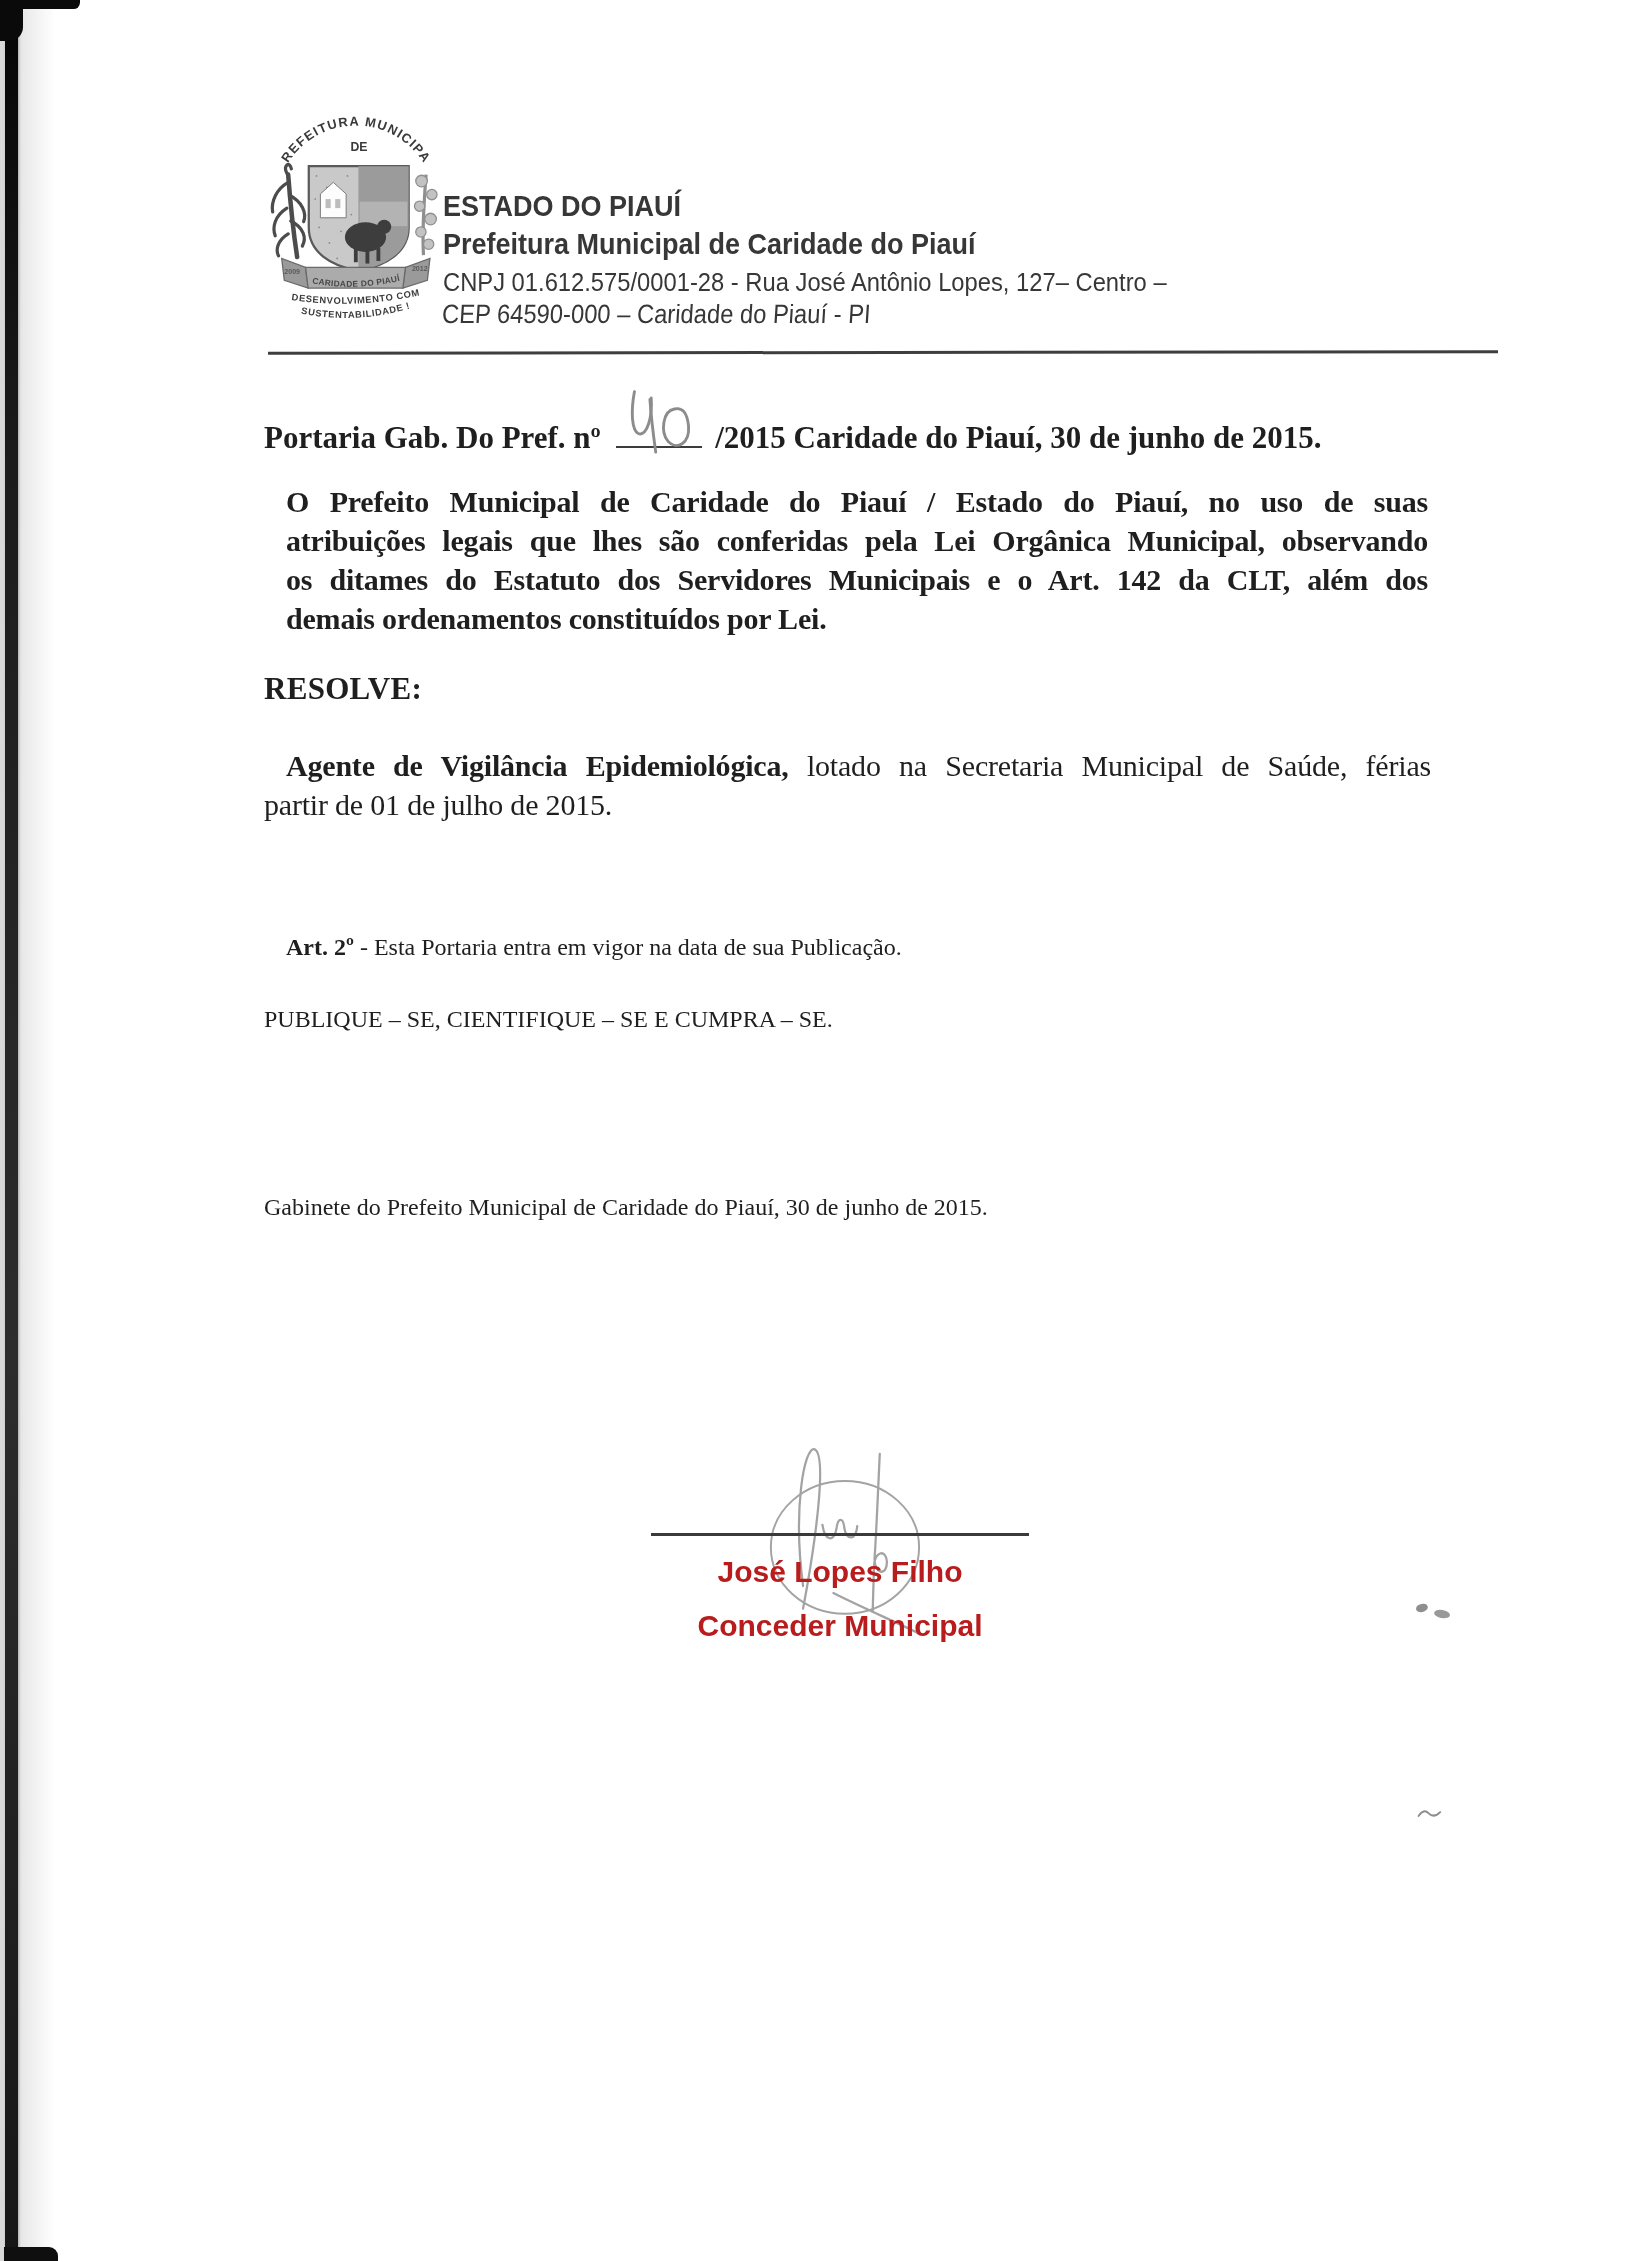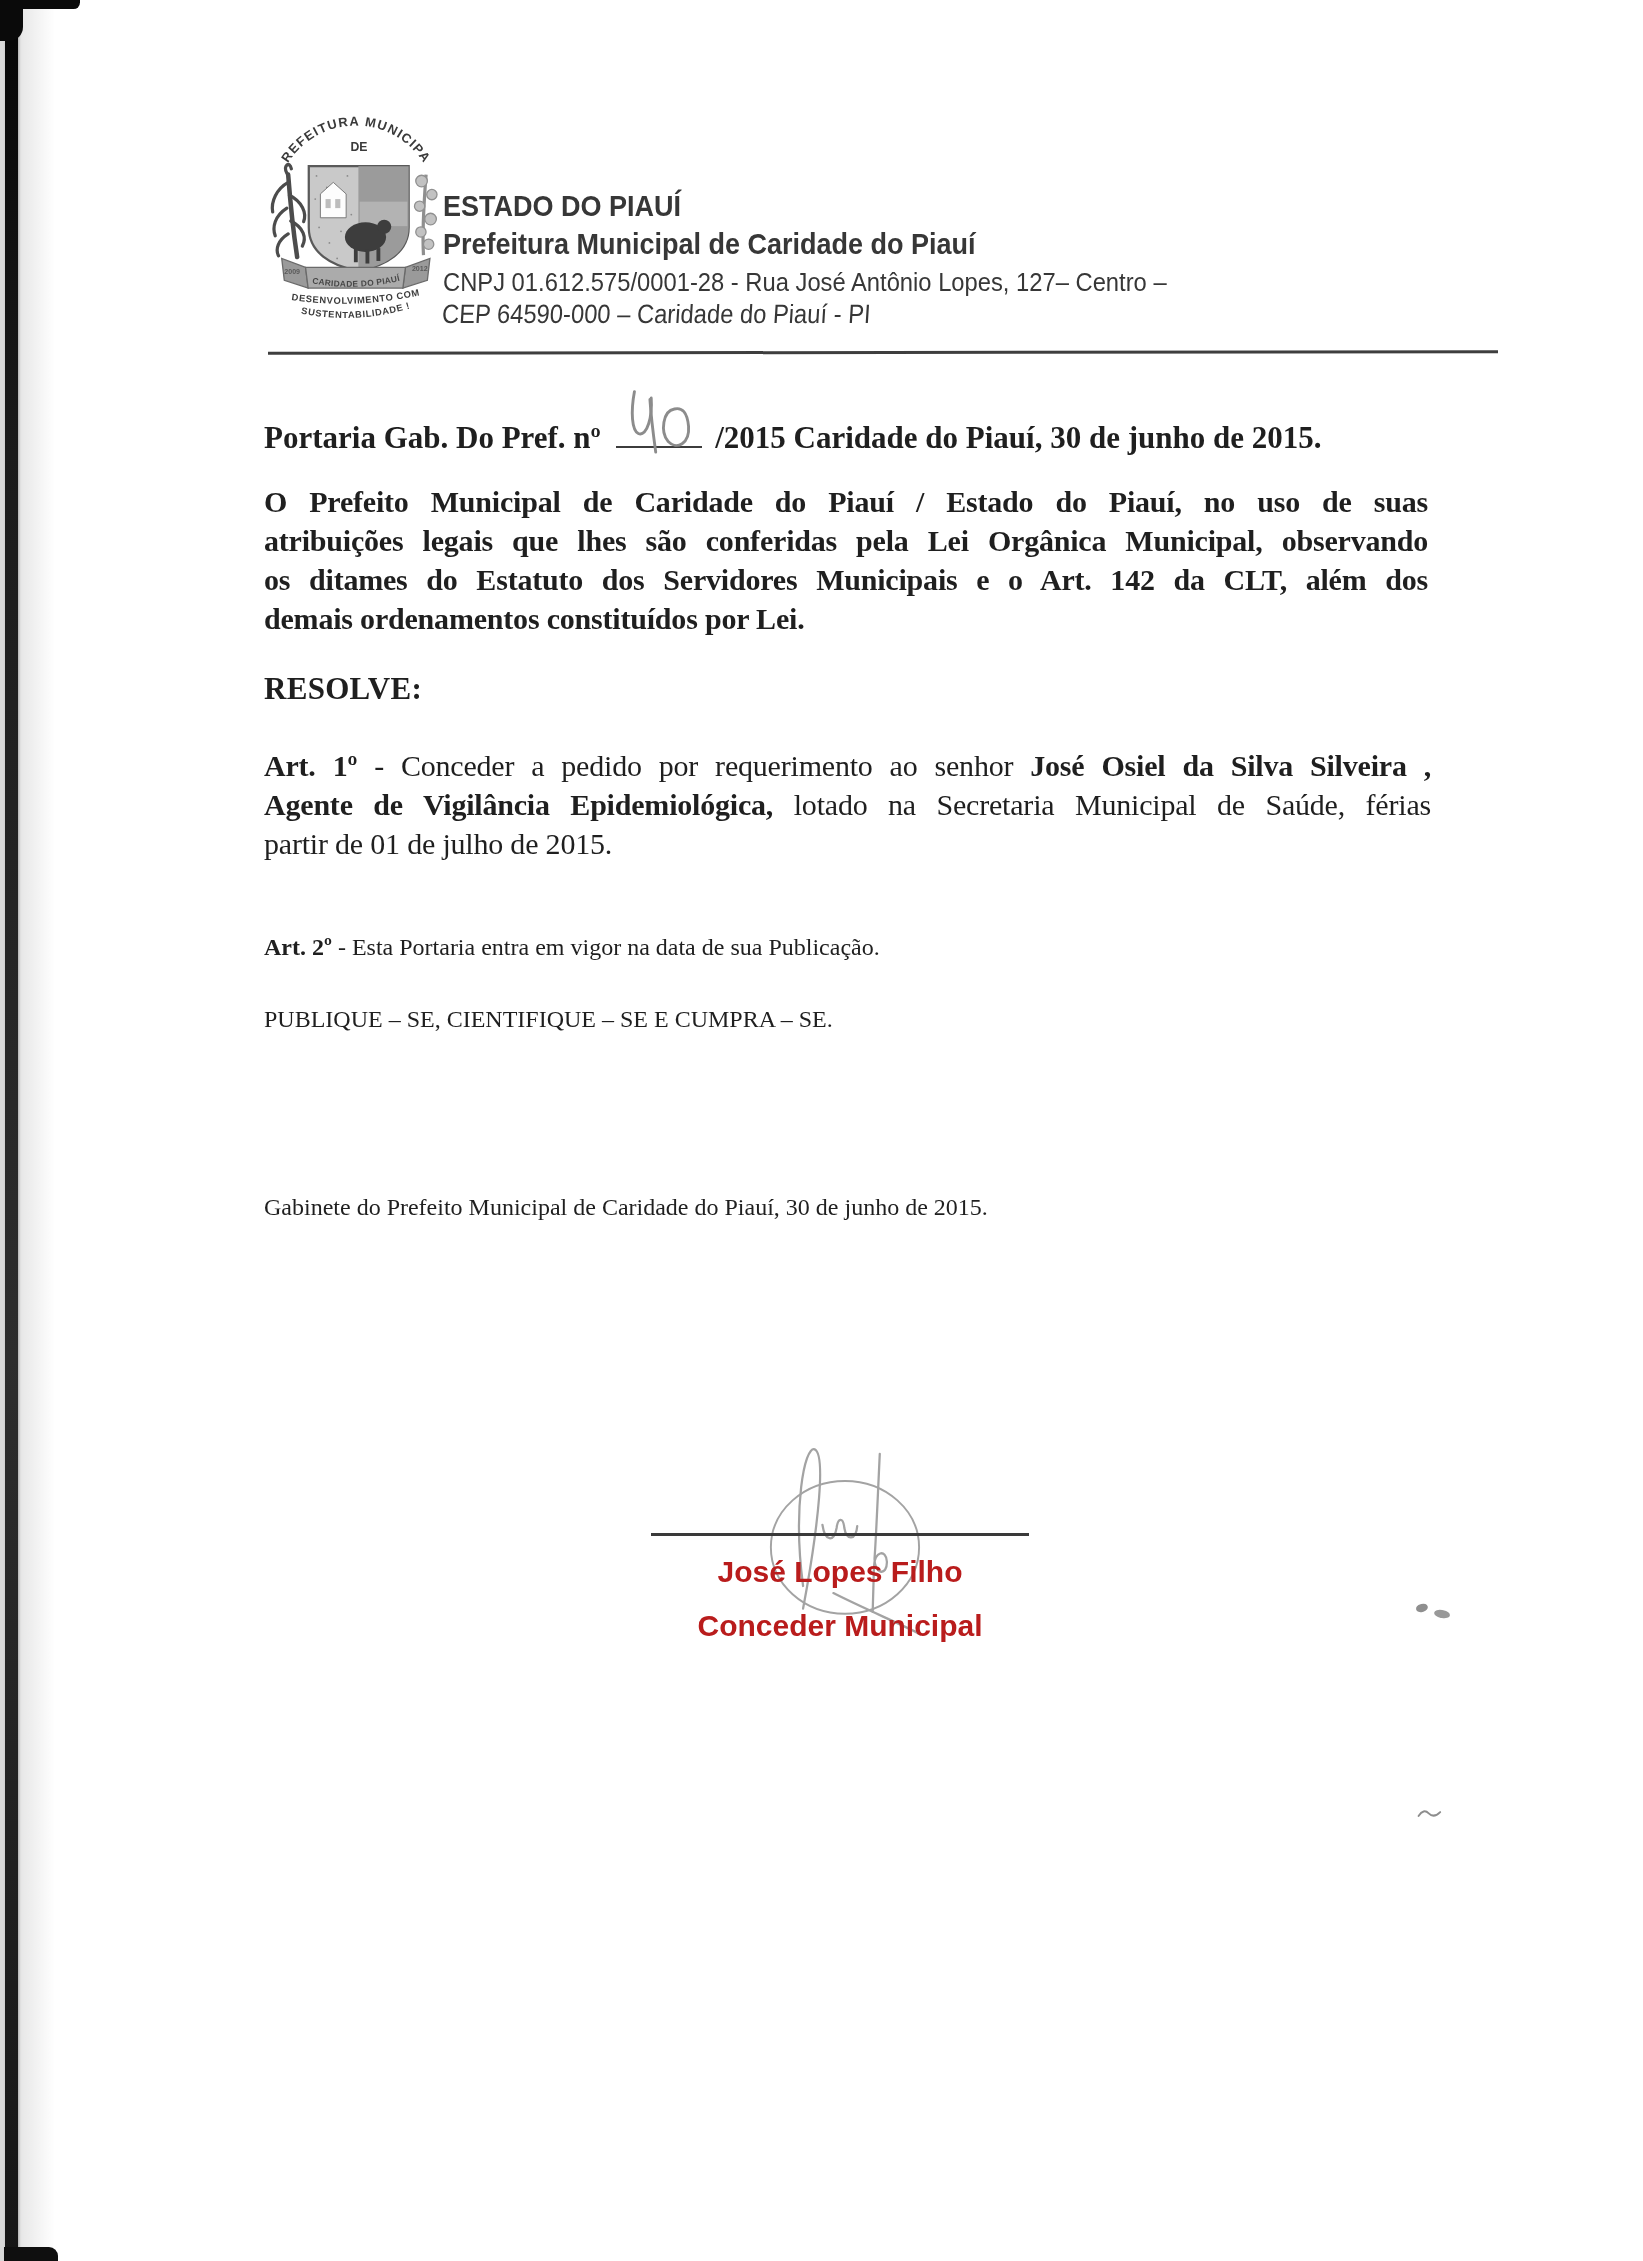--- a/index.html
+++ b/index.html
@@ -35,21 +35,21 @@
   .lh-cep{top:299px;font-size:26.4px;transform:scaleX(.9) skewX(-4deg);}
   .rule{position:absolute;left:268px;top:351px;width:1230px;height:2.6px;background:#3e3e3e;transform:rotate(-.06deg);}
   
   .heading{position:absolute;left:264px;top:418px;font-size:31px;font-weight:bold;white-space:nowrap;line-height:39px;text-align:center;}
   .blank{display:inline-block;position:relative;width:86px;border-bottom:2.6px solid #3c3c3c;margin:0 5.2px 0 7.7px;vertical-align:baseline;}
   .blank svg{position:absolute;left:-1.3px;bottom:-10.3px;overflow:visible;}
   .para{position:absolute;left:264px;width:1164px;font-size:30px;line-height:39px;letter-spacing:-0.2px;}
   .para-art1{width:1167px;}
   .jline{text-align:justify;text-align-last:justify;}
   .jline.jlast{text-align-last:left;}
-  .b{font-weight:bold;}
+  .b{font-weight:bold;margin-left:22px;}
   .resolve{position:absolute;left:264px;top:669px;font-size:31px;font-weight:bold;letter-spacing:0.3px;line-height:39px;}
   .line-para{position:absolute;left:264px;font-size:24px;line-height:39px;white-space:nowrap;}
   
   .sig-line{position:absolute;left:651px;top:1533px;width:378px;height:2.6px;background:#3a3a3a;}
   .sig-text{position:absolute;left:651px;width:378px;text-align:center;
     font-family:"Liberation Sans","DejaVu Sans",sans-serif;font-weight:bold;color:#b91c1c;white-space:nowrap;}
   .sig-name{top:1555px;font-size:30px;}
   .sig-title{top:1609px;font-size:30px;}
   .sig-scribble{position:absolute;left:696px;top:1412px;overflow:visible;}
 </style>
@@ -182,21 +182,20 @@
   <div class="para" style="top:482px">
       <div class="jline"><span class="b">O Prefeito Municipal de Caridade do Piauí / Estado do Piauí, no uso de suas</span></div>
       <div class="jline"><span class="b">atribuições legais que lhes são conferidas pela Lei Orgânica Municipal, observando</span></div>
       <div class="jline"><span class="b">os ditames do Estatuto dos Servidores Municipais e o Art. 142 da CLT, além dos</span></div>
       <div class="jline jlast"><span class="b">demais ordenamentos constituídos por Lei.</span></div>
     </div>
 
   <div class="resolve">RESOLVE:</div>
 
   <div class="para para-art1" style="top:746px">
-      <div class="jline"><span class="b">Art. 1º</span><span> - Conceder a pedido por requerimento ao senhor </span><span class="b">José Osiel da Silva Silveira ,</span></div>
       <div class="jline"><span class="b">Agente de Vigilância Epidemiológica,</span><span> lotado na Secretaria Municipal de Saúde, férias</span></div>
       <div class="jline jlast"><span>partir de 01 de julho de 2015.</span></div>
     </div>
 
   <div class="line-para" style="top:928px"><span class="b">Art. 2º</span><span> - Esta Portaria entra em vigor na data de sua Publicação.</span></div>
 
   <div class="line-para" style="top:1000px">PUBLIQUE – SE, CIENTIFIQUE – SE E CUMPRA – SE.</div>
 
   <div class="line-para" style="top:1188px">Gabinete do Prefeito Municipal de Caridade do Piauí, 30 de junho de 2015.</div>
 

